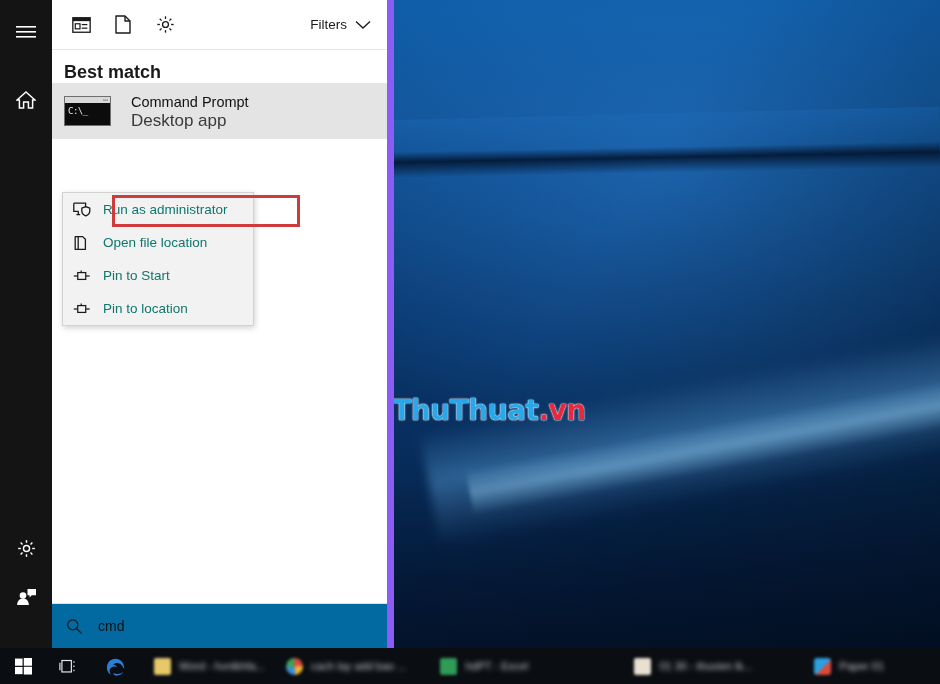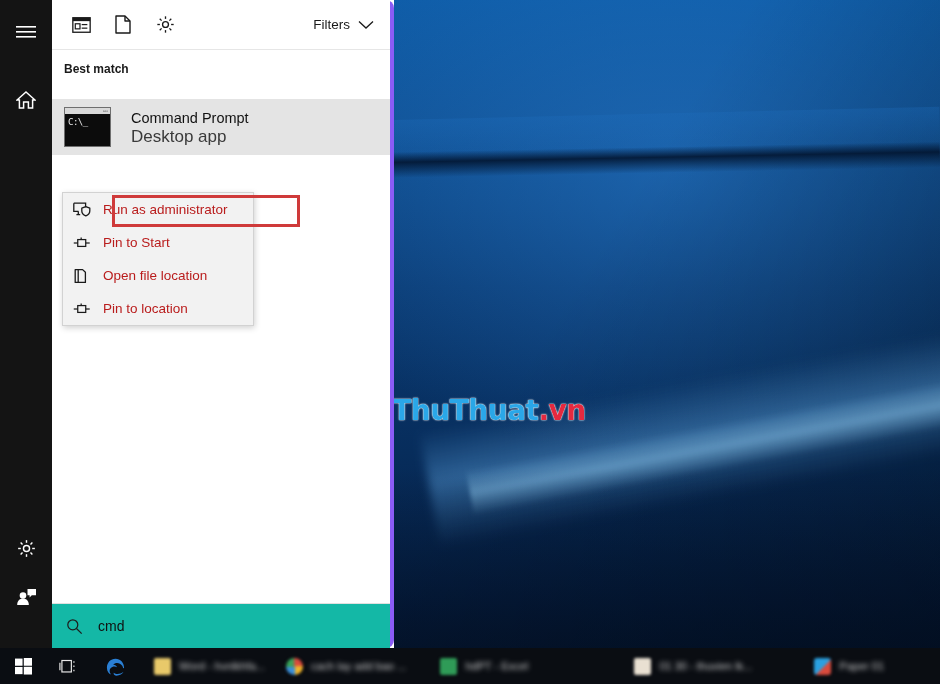--- a/index.html
+++ b/index.html
@@ -70,21 +70,21 @@
     flex:0 0 52px;
   }
   .rail-btn {
     width:52px; height:48px; display:flex; align-items:center; justify-content:center;
     color:#ffffff; cursor:default;
   }
   #rail-spacer { flex:1 1 auto; }
 
   #panel-body {
     flex:1 1 auto; display:flex; flex-direction:column;
-    background:#ffffff; border-right:4px solid #8b5cf6;border-radius:8px;
+    background:#ffffff; border-right:7px solid #8b5cf6;
   }
 
   
   #toolbar {
     height:50px; display:flex; align-items:center;
     border-bottom:1px solid #e6e6e6; padding:0 12px 0 8px;
     background:#ffffff;
   }
   .tool-icon {
     width:42px; height:40px; display:flex; align-items:center; justify-content:center;
@@ -93,30 +93,30 @@
   #toolbar-spacer { flex:1 1 auto; }
   #filters-btn {
     display:flex; align-items:center; gap:8px;
     font-size:13.5px; color:#1a1a1a; cursor:default; padding:6px 4px;
   }
 
   
   #results { flex:1 1 auto; position:relative; background:#ffffff; }
 
   #best-match-label {
-    font-size:12px; font-weight:bold; color:#1a1a1a;
-    padding:12px 0 23px 12px;
+    font-size:18px; font-weight:bold; color:#1a1a1a;
+    padding:12px 0 0 12px;
   }
 
   #best-match-row {
     height:56px; background:#e4e4e4;
     display:flex; align-items:center; padding-left:12px;
   }
   #cmd-icon {
-    width:32px; height:40px; flex:0 0 32px; position:relative;
+    width:32px; height:30px; flex:0 0 32px; position:relative;
     background:#0c0c0c; border:1px solid #6f6f6f;padding-left:45px;
   }
   #cmd-icon .titlebar {
     position:absolute; left:0; top:0; right:0; height:6px;
     background:#d9d9d9;
   }
   #cmd-icon .dots {
     position:absolute; right:2px; top:1px; font-size:5px; color:#444; line-height:4px;
   }
   #cmd-icon .prompt {
@@ -130,38 +130,38 @@
 
   
   #context-menu {
     position:absolute; left:10px; top:142px; width:192px;
     background:#f2f2f2;
     border:1px solid #d2d2d2;
     box-shadow:1px 2px 6px rgba(0,0,0,0.18);
   }
   .ctx-item {
     height:33px; display:flex; align-items:center; padding-left:10px;
-    font-size:13.5px; color:#b91c1c; cursor:default;
+    font-size:13.5px; color:#0f766e; cursor:default;
   }
   .ctx-item .ctx-ico {
     width:26px; flex:0 0 26px; display:flex; align-items:center; justify-content:flex-start;
     color:#1a1a1a;
   }
   .ctx-item .ctx-label { margin-left:4px; }
 
   
   #highlight-box {
     position:absolute; left:60px; top:145px; width:188px; height:32px;
     border:3px solid #cf3a3a; pointer-events:none;
   }
 
   
   #search-bar {
     height:45px; flex:0 0 45px; border-top:1px solid #e0e0e0;
-    background:#14b8a6; display:flex; align-items:center; padding-left:14px;
+    background:#0369a1; display:flex; align-items:center; padding-left:14px;
   }
   #search-icon { width:22px; flex:0 0 22px; display:flex; align-items:center; color:#1d1d1d; }
   #search-value { margin-left:10px; font-size:14px; color:#111111; }
 
   
   #taskbar {
     position:absolute; left:0; bottom:0; width:940px; height:36px;
     background:#0a0d12; display:flex; align-items:center;
   }
   .tb-btn {
@@ -305,38 +305,38 @@
                 <path d="M3.4 12.6 H7.2" stroke="#1a1a1a" stroke-width="1.3"></path>
                 <path d="M5.3 9.4 V12.6" stroke="#1a1a1a" stroke-width="1.3"></path>
                 <path d="M12.8 4.6 L16.8 6.1 V9.1 C16.8 11.4 15 13 12.8 13.9 C10.6 13 8.8 11.4 8.8 9.1 V6.1 Z" fill="none" stroke="#1a1a1a" stroke-width="1.3" stroke-linejoin="round"></path>
               </svg>
             </span>
             <span class="ctx-label">Run as administrator</span>
           </div>
 
           <div class="ctx-item">
             <span class="ctx-ico">
+              <svg width="16" height="16" viewBox="0 0 16 16" aria-hidden="true">
+                <path d="M2.2 1.6 H9.6 L12.4 4.3 V14.4 H2.2 Z" fill="none" stroke="#1a1a1a" stroke-width="1.3" stroke-linejoin="round"></path>
+                <path d="M5.2 1.6 V14.4" fill="none" stroke="#1a1a1a" stroke-width="1.3"></path>
+              </svg>
+            </span>
+            <span class="ctx-label">Open file location</span>
+          </div>
+
+          <div class="ctx-item">
+            <span class="ctx-ico">
               <svg width="19" height="14" viewBox="0 0 20 14" aria-hidden="true">
                 <line x1="0.8" y1="7" x2="5" y2="7" stroke="#1a1a1a" stroke-width="1.3"></line>
                 <rect x="5" y="3.4" width="8.4" height="7.2" fill="none" stroke="#1a1a1a" stroke-width="1.3"></rect>
                 <line x1="8.6" y1="1.2" x2="8.6" y2="3.4" stroke="#1a1a1a" stroke-width="1.3"></line>
                 <line x1="13.4" y1="7" x2="17.6" y2="7" stroke="#1a1a1a" stroke-width="1.3"></line>
               </svg>
             </span>
             <span class="ctx-label">Pin to Start</span>
-          </div>
-
-          <div class="ctx-item">
-            <span class="ctx-ico">
-              <svg width="16" height="16" viewBox="0 0 16 16" aria-hidden="true">
-                <path d="M2.2 1.6 H9.6 L12.4 4.3 V14.4 H2.2 Z" fill="none" stroke="#1a1a1a" stroke-width="1.3" stroke-linejoin="round"></path>
-                <path d="M5.2 1.6 V14.4" fill="none" stroke="#1a1a1a" stroke-width="1.3"></path>
-              </svg>
-            </span>
-            <span class="ctx-label">Open file location</span>
           </div>
 
           <div class="ctx-item">
             <span class="ctx-ico">
               <svg width="19" height="14" viewBox="0 0 20 14" aria-hidden="true">
                 <line x1="0.8" y1="7" x2="5" y2="7" stroke="#1a1a1a" stroke-width="1.3"></line>
                 <rect x="5" y="3.4" width="8.4" height="7.2" fill="none" stroke="#1a1a1a" stroke-width="1.3"></rect>
                 <line x1="8.6" y1="1.2" x2="8.6" y2="3.4" stroke="#1a1a1a" stroke-width="1.3"></line>
                 <line x1="13.4" y1="7" x2="17.6" y2="7" stroke="#1a1a1a" stroke-width="1.3"></line>
               </svg>

